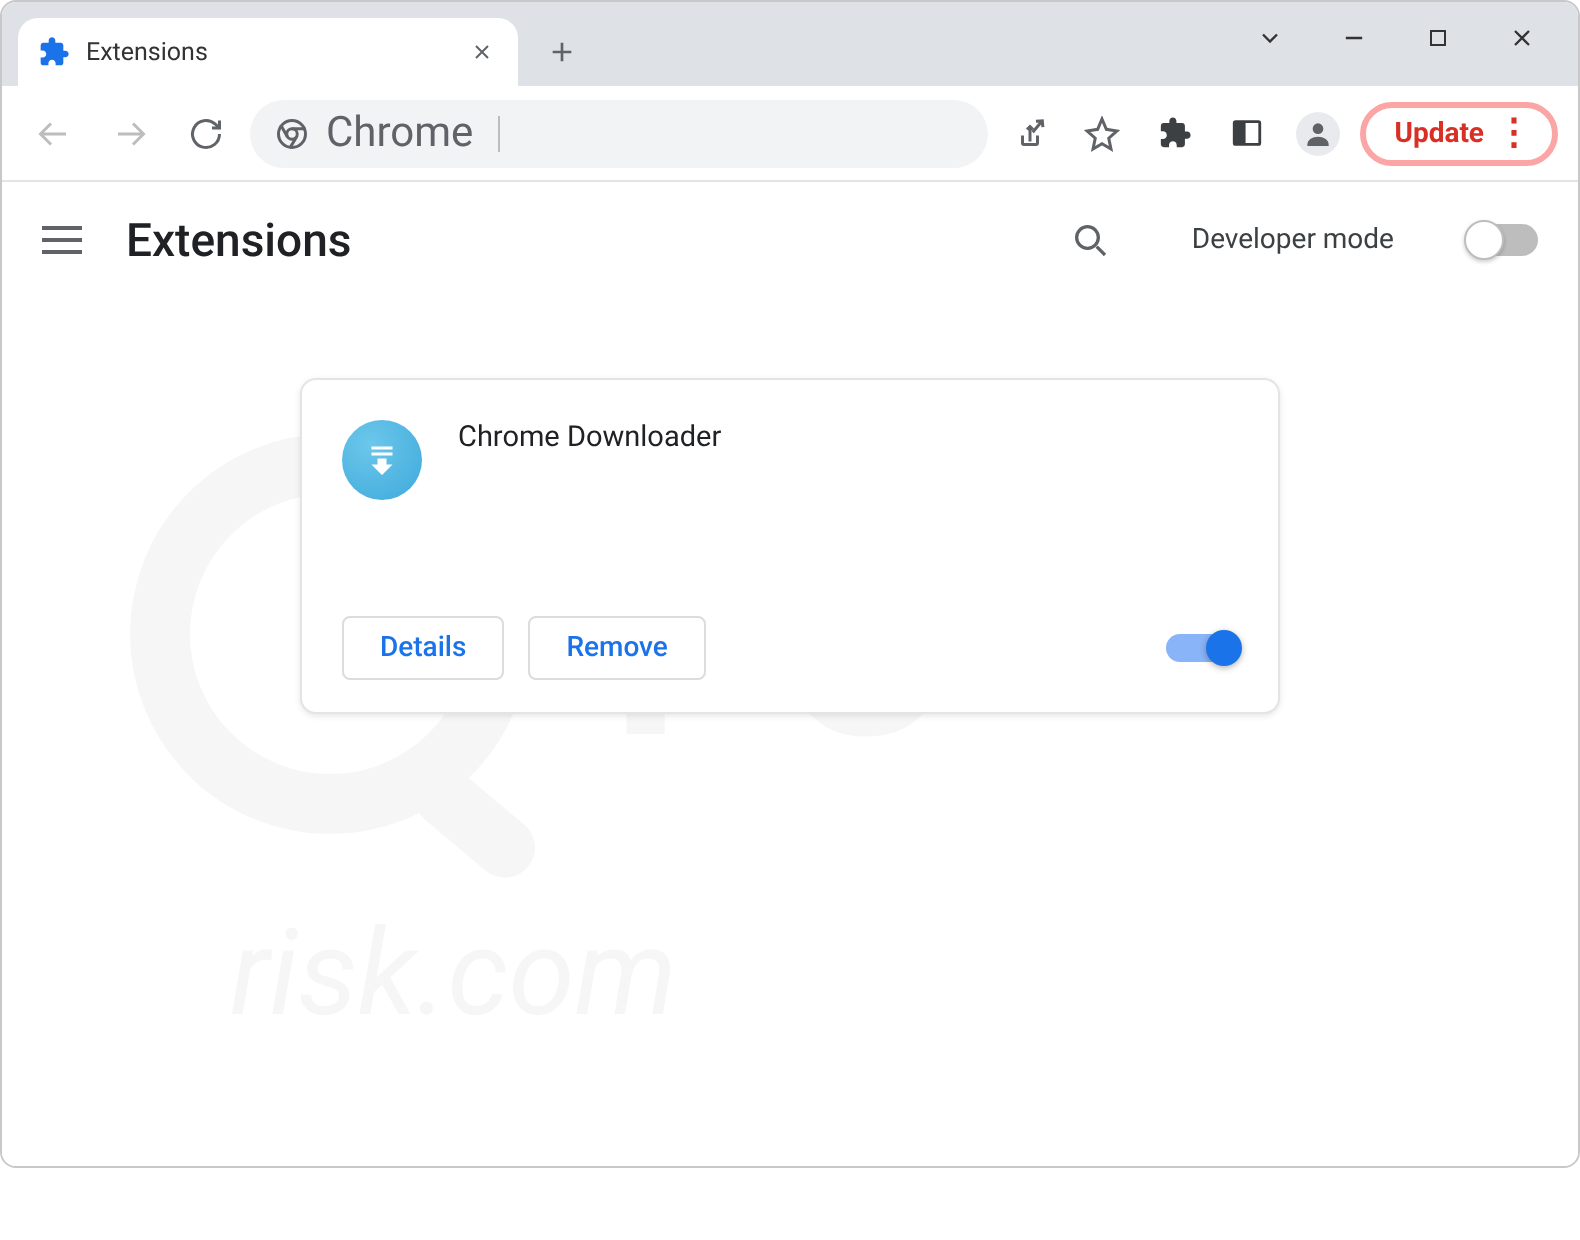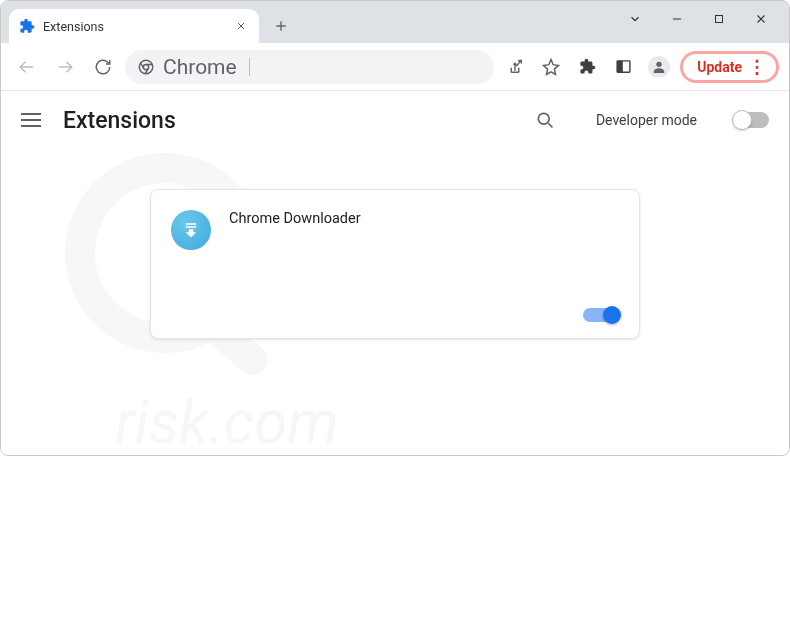--- a/index.html
+++ b/index.html
@@ -1,21 +1,21 @@
 <!DOCTYPE html>
 <html><head>
   <meta charset="utf-8">
   <style>
     * { margin: 0; padding: 0; box-sizing: border-box; font-family: -apple-system, BlinkMacSystemFont, "Segoe UI", Roboto, Arial, sans-serif; }
     body { width: 790px; height: 620px; background: #fff; position: relative; overflow: hidden; }
     
     .watermark { position: absolute; top: 0; left: 0; width: 100%; height: 100%; display: flex; align-items: center; justify-content: center; pointer-events: none; z-index: 0; }
     .watermark svg { opacity: 0.07; }
     
-    .window-frame { width: 790px; height: 456px; border: 1px solid #c8c8c8; border-radius: 8px; background: #fff; position: relative; display: flex; flex-direction: column; overflow: hidden; }
+    .window-frame { width: 790px; height: 584px; border: 1px solid #c8c8c8; border-radius: 8px; background: #fff; position: relative; display: flex; flex-direction: column; overflow: hidden; }
     
     
     .titlebar { height: 42px; background: #dee1e6; display: flex; align-items: flex-end; padding-left: 8px; position: relative; }
     .tab { background: #fff; border-radius: 10px 10px 0 0; height: 34px; min-width: 250px; display: flex; align-items: center; padding: 0 10px; gap: 8px; font-size: 12.5px; color: #333; }
     .tab-close { margin-left: auto; width: 16px; height: 16px; display: flex; align-items: center; justify-content: center; color: #555; cursor: pointer; }
     .new-tab { width: 28px; height: 28px; display: flex; align-items: center; justify-content: center; margin-left: 8px; margin-bottom: 3px; color: #555; cursor: pointer; }
     .window-controls { position: absolute; right: 0; top: 0; display: flex; align-items: center; height: 36px; gap: 22px; padding-right: 18px; color: #333; }
     .wc { width: 20px; display:flex; align-items:center; justify-content:center; cursor:pointer; }
     
     
@@ -199,20 +199,22 @@
       <div class="card">
         <div class="card-top">
           <div class="ext-icon">
             <svg width="18" height="18" viewBox="0 0 24 24" fill="#fff">
                 <path d="M5 3h14v2H5zM5 7h14v2H5zM12 22l-7-7h4v-4h6v4h4z"></path>
               </svg>
           </div>
           <div class="ext-name">Chrome Downloader</div>
         </div>
         <div class="card-bottom">
+          <button class="card-btn">Details</button>
+          <button class="card-btn">Remove</button>
           <div class="ext-toggle"></div>
         </div>
       </div>
     </div>
 
   </div>
 
 </div>
 
 </body></html>

